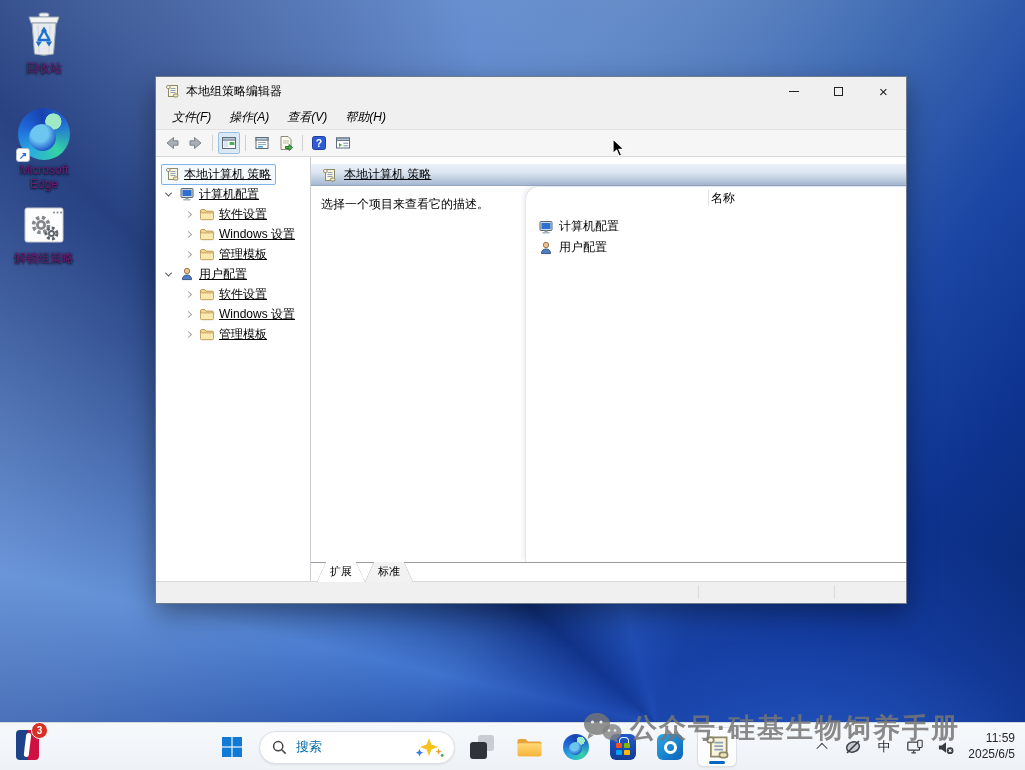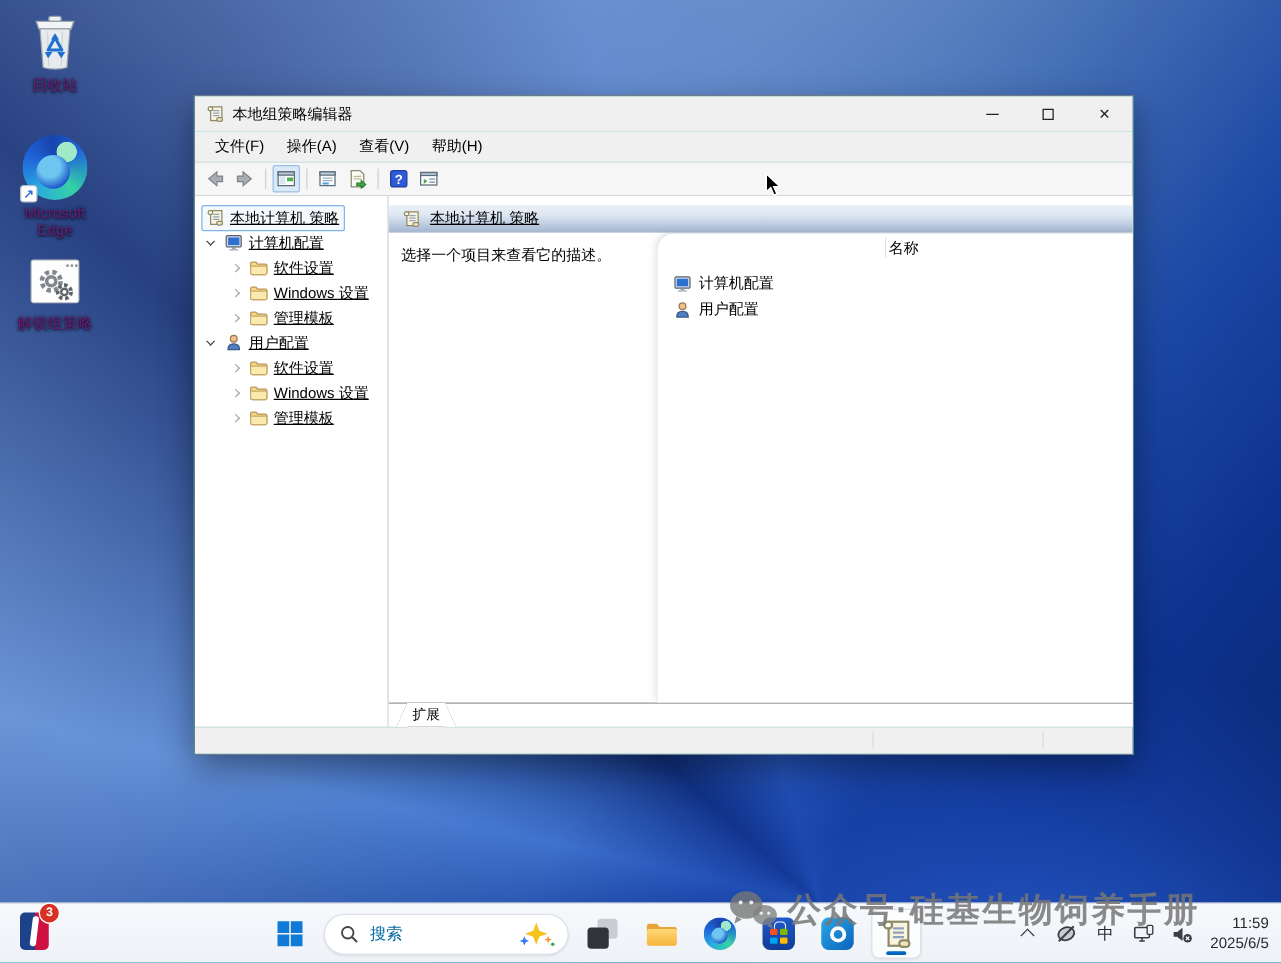--- a/index.html
+++ b/index.html
@@ -30,31 +30,31 @@
   .edge-ic { border-radius:50%; position:relative;
     background:
       radial-gradient(circle at 68% 26%, #9fe9c6 0 15%, rgba(0,0,0,0) 16%),
       conic-gradient(from 140deg at 50% 50%, #35d2a4 0deg, #2aa9df 80deg, #1f66d9 150deg, #1843ae 215deg, #1f66d9 275deg, #35d2a4 360deg);
   }
   .edge-ic::after { content:""; position:absolute; left:22%; top:30%; width:52%; height:52%; border-radius:50%;
     background:radial-gradient(circle at 40% 35%, #6cc6f0 0 35%, #1b55c8 75%, #123c9a 100%); }
   .shortcut-badge { position:absolute; left:-2px; bottom:-2px; width:14px; height:14px; background:#fff; border:1px solid #b9c2cc; border-radius:3px; color:#2f6fd6; font-size:10px; font-weight:bold; display:flex; align-items:center; justify-content:center; }
 
   
-  .gp-window { position:absolute; left:155px; top:76px; width:752px; height:528px; background:#14b8a6;
+  .gp-window { position:absolute; left:155px; top:76px; width:752px; height:528px; background:#8b5cf6;
     border:1px solid #6d7b8d; box-shadow:0 10px 26px rgba(0,0,0,.38); display:flex; flex-direction:column; font-size:12px; color:#000; }
   .titlebar { height:28px; display:flex; align-items:center; padding-left:8px; gap:6px; background:#f0f0f0; }
   .title-text { flex:1; font-size:12px; }
   .win-controls { display:flex; height:28px; }
   .wc { width:45px; height:28px; display:flex; align-items:center; justify-content:center; }
   .wc .mini { width:10px; height:1px; background:#222; display:block; }
   .wc .maxi { width:9px; height:9px; border:1px solid #222; display:block; }
   .wc .clos { font-size:15px; line-height:1; color:#222; }
 
-  .menubar { height:25px; display:flex; align-items:center; padding-left:8px; gap:2px; background:#f0f0f0; border-bottom:1px solid #e2e2e2; }
+  .menubar { height:25px; display:flex; align-items:center; padding-left:8px; gap:2px; background:#f0f0f0; border-bottom:1px solid #e2e2e2;font-style:italic; }
   .menu-item { padding:3px 8px; font-size:12px; }
 
   .toolbar { height:27px; display:flex; align-items:center; gap:2px; padding-left:5px; background:#f6f6f6; border-bottom:1px solid #d8d8d8; }
   .tbtn { width:22px; height:22px; display:flex; align-items:center; justify-content:center; border:1px solid transparent; border-radius:2px; }
   .tbtn.sel { background:#dbe9f7; border-color:#9ac0e8; }
   .tsep { width:1px; height:16px; background:#d0d0d0; margin:0 3px; }
 
   .content { flex:1; display:flex; background:#fff; border-bottom:1px solid #d9d9d9; min-height:0;text-decoration:underline; }
 
   
@@ -73,21 +73,21 @@
   .result-header { height:22px; display:flex; align-items:center; gap:7px; padding-left:10px;
     background:linear-gradient(180deg,#ebf1f9 0%, #dce6f2 40%, #b9c9de 78%, #a6b9d2 100%); border-bottom:1px solid #93a7c0; }
   .result-body { flex:1; position:relative; min-height:0; }
   .result-desc { position:absolute; left:10px; top:10px; font-size:12px; }
   .list-card { position:absolute; left:214px; top:0; right:0; bottom:0; background:#fff;
     border-top-left-radius:14px; border-top:1px solid #e2e6ec; border-left:1px solid #e2e6ec; box-shadow:-2px -2px 4px rgba(120,135,155,.12); }
   .col-header { height:22px; display:flex; align-items:center; padding-left:14px; font-size:12px; position:relative;justify-content:center; }
   .col-div { position:absolute; left:182px; top:3px; width:1px; height:16px; background:#e2e2e2; }
   .list-item { height:21px; display:flex; align-items:center; gap:5px; padding-left:12px; font-size:12px; }
 
-  .tabstrip { height:19px; border-top:1px solid #9a9a9a; display:flex; padding-left:6px; background:#fff;flex-direction:column; }
+  .tabstrip { height:19px; border-top:1px solid #9a9a9a; display:flex; padding-left:6px; background:#fff; }
   .tabw { filter:drop-shadow(0 0 0.6px #6f6f6f); margin-top:-1px; }
   .tab { display:inline-block; padding:2px 13px 3px; font-size:11px; background:#fff;
     clip-path:polygon(9px 0, calc(100% - 9px) 0, 100% 100%, 0 100%); }
   .tab.inactive { background:#f2f2f2; }
 
   .statusbar { height:21px; background:#f0f0f0; position:relative; }
   .ssep { position:absolute; top:3px; width:1px; height:14px; background:#dadada; }
 
   
   .cursor { position:absolute; left:612px; top:138px; z-index:60; pointer-events:none; }

